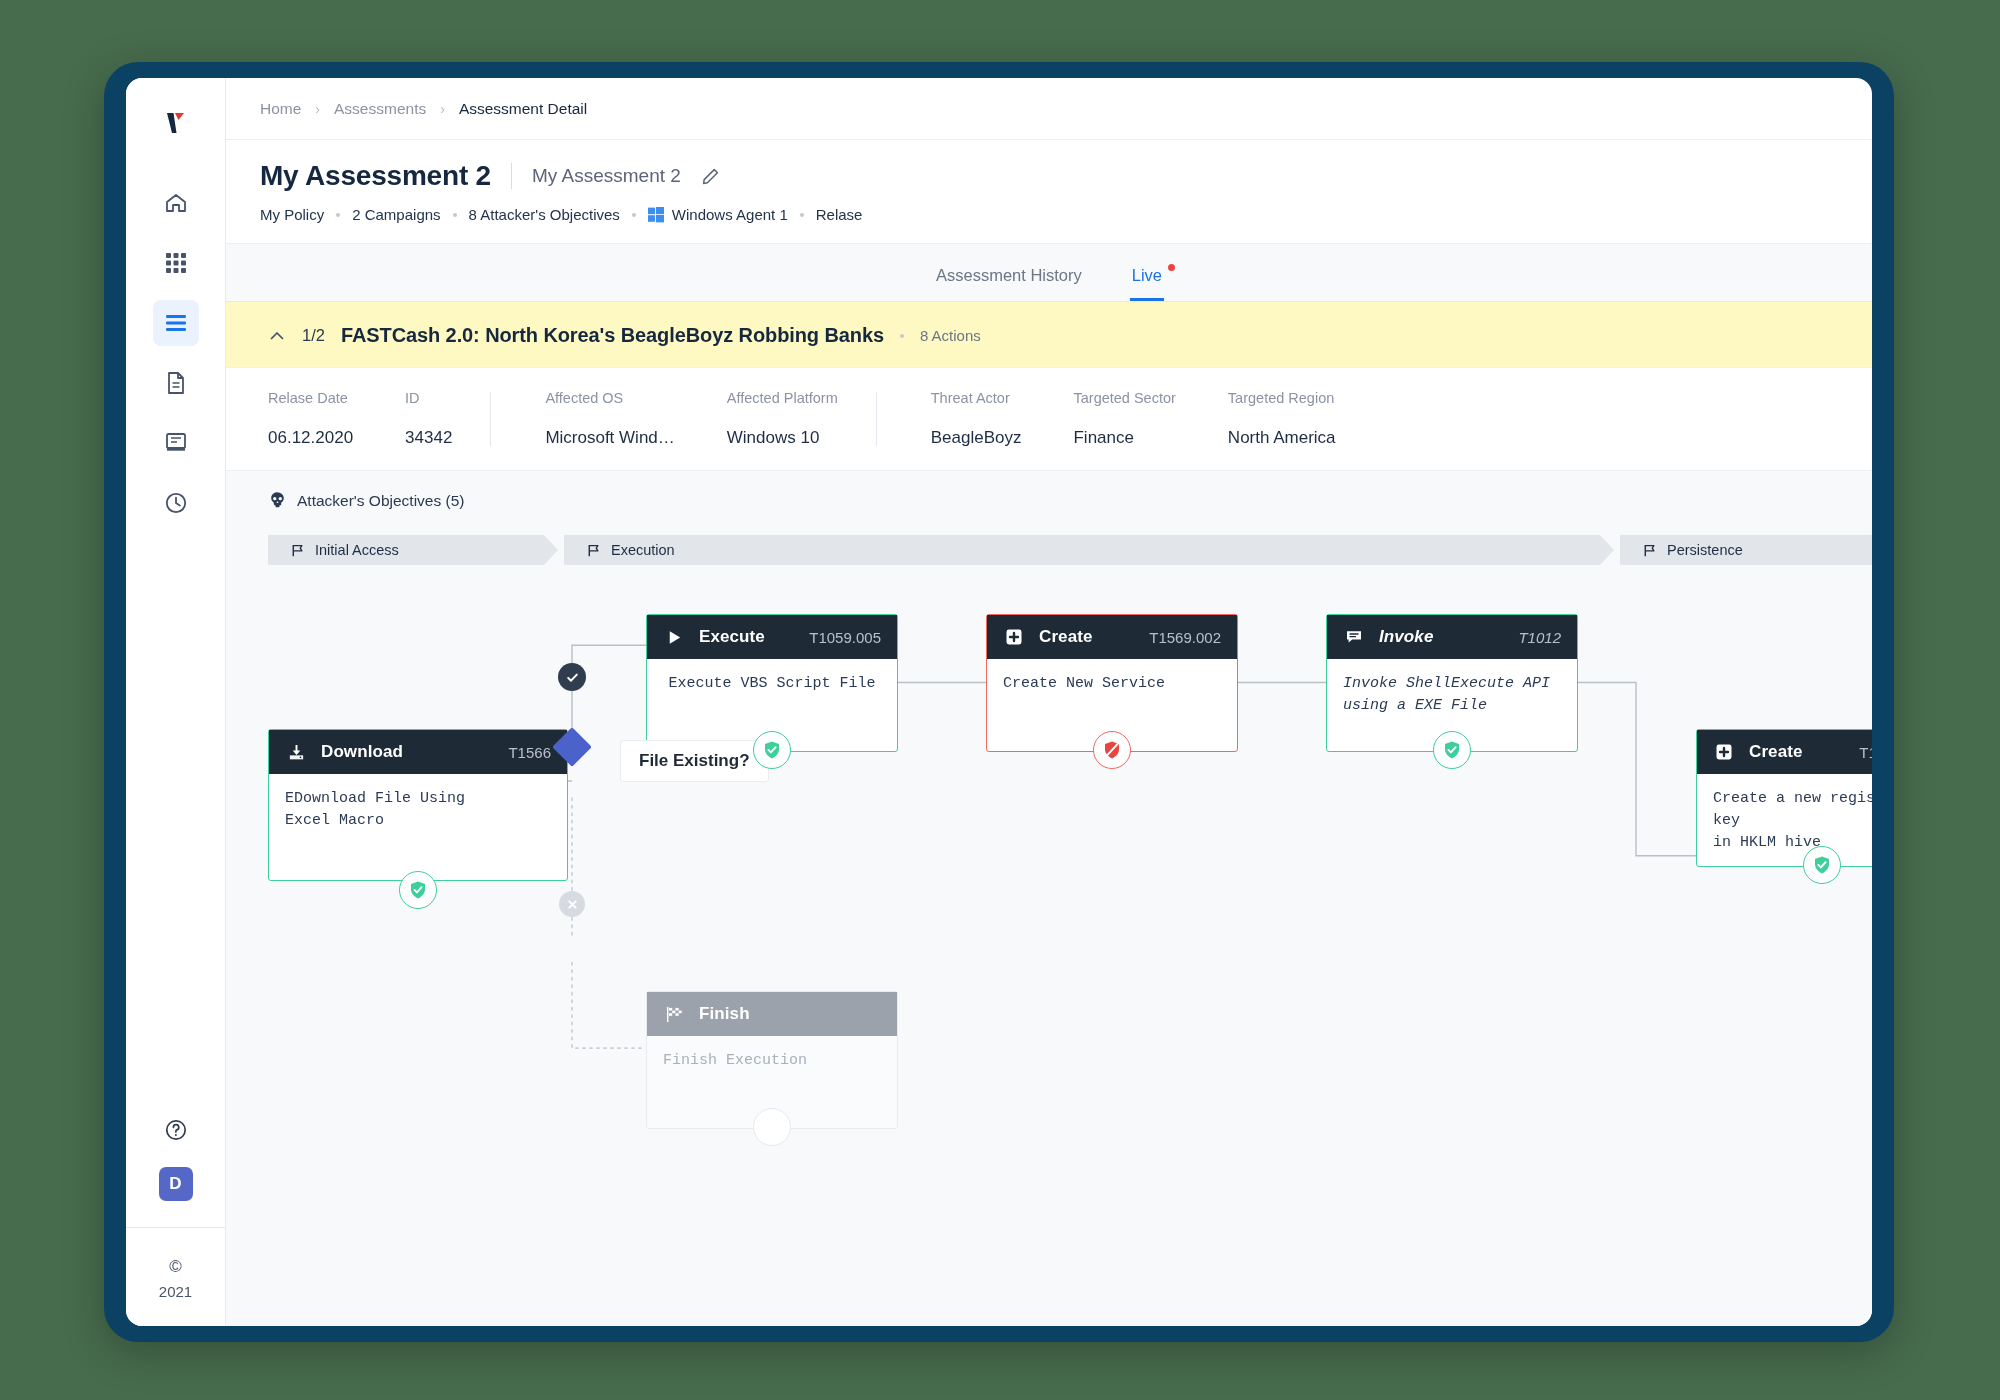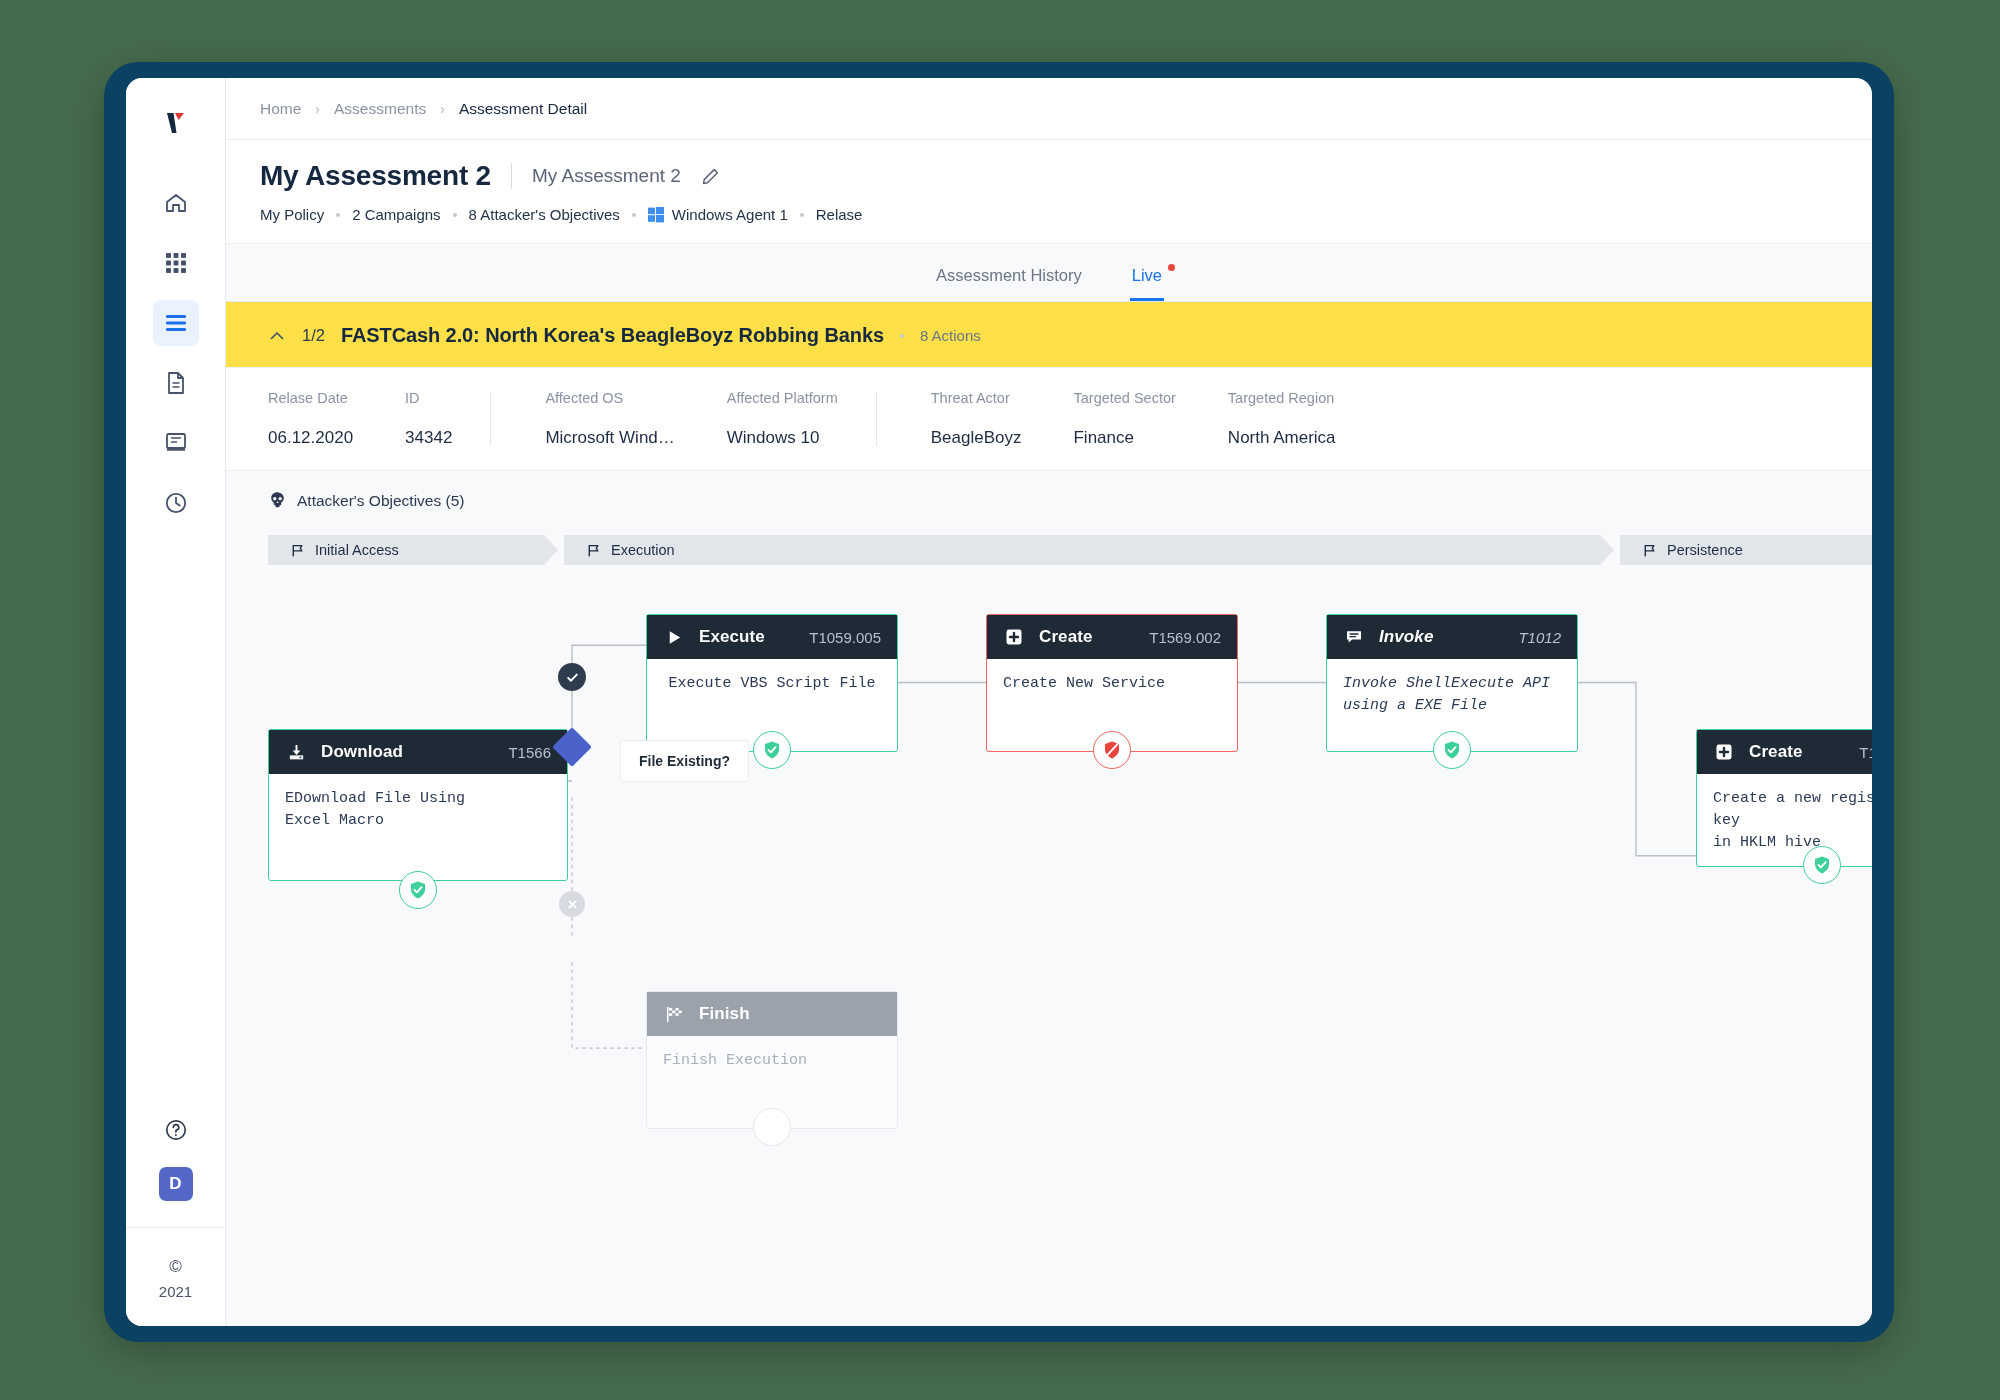--- a/index.html
+++ b/index.html
@@ -106,21 +106,21 @@
   .tab .reddot {
     position:absolute; right:-11px; top:-2px;
     width:7px; height:7px; border-radius:50%; background:#e8453c;
   }
 
   
   .campaign-head {
     padding: 22px 34px 20px 42px;
     display:flex; align-items:center; gap:16px;
     border-bottom:1px solid #eceff3;
-    background:#fde047;
+    background:#fef9c3;
   }
   .chev { cursor:pointer; display:inline-flex; color:#42506a;}
   .camp-frac { font-size:16.5px; color:#2b3952; }
   .camp-title { font-size:20px; font-weight:700; color:#16283f; letter-spacing:-.1px;}
   .camp-actions { font-size:15px; color:#6b7688; }
 
   
   .meta-table {
     display:flex; align-items:stretch;
     padding: 22px 34px 22px 0px;
@@ -203,21 +203,21 @@
     display:flex; align-items:center; justify-content:center;
   }
   .circ-x {
     width:26px; height:26px; border-radius:50%; background:#d7dbe1;
     display:flex; align-items:center; justify-content:center;
   }
   .cond-box {
     position:absolute; z-index:4;
     background:#fff; border:1px solid #e9ecf1; border-radius:3px;
     height: 42px; display:flex; align-items:center; justify-content:center;
-    font-size:14px; font-weight:700; color:#1f2a37;
+    font-size:17px; font-weight:700; color:#1f2a37;
     padding: 0 18px;
   }
   .end-circle {
     position:absolute; z-index:5;
     width: 38px; height:38px; border-radius:50%;
     background:#fff; border:1px solid #e6e9ee;
   }
   svg { display:block; }
 </style>
 </head>

